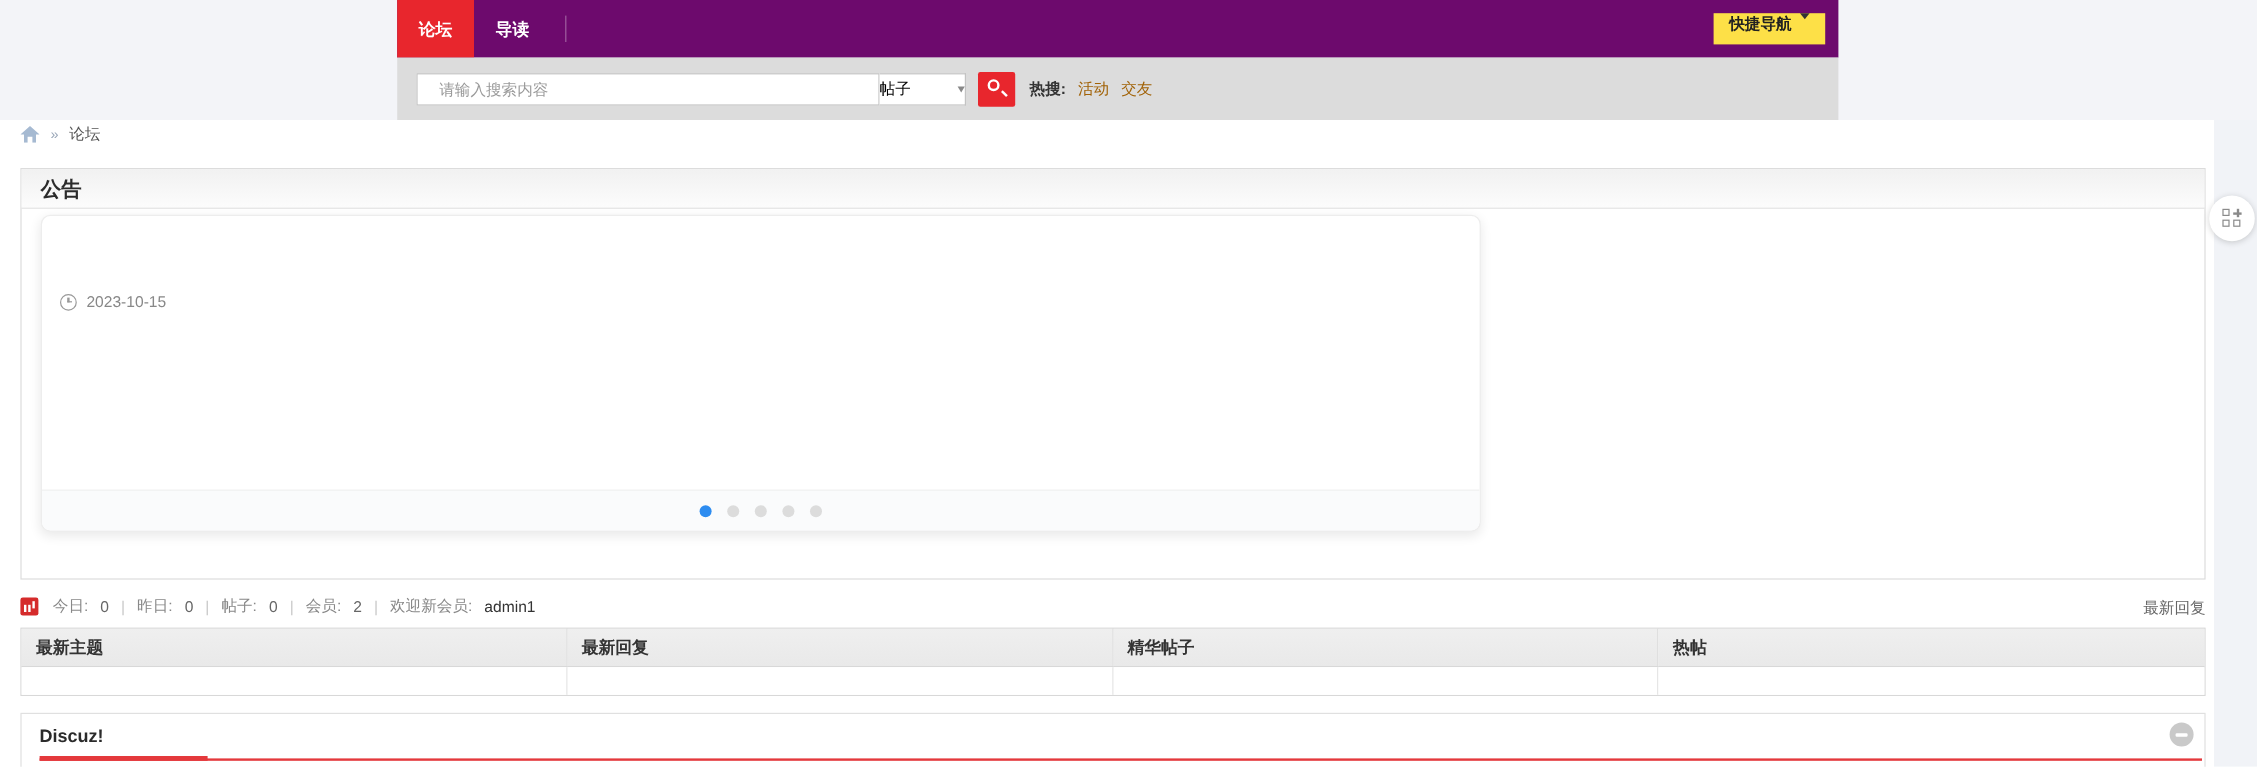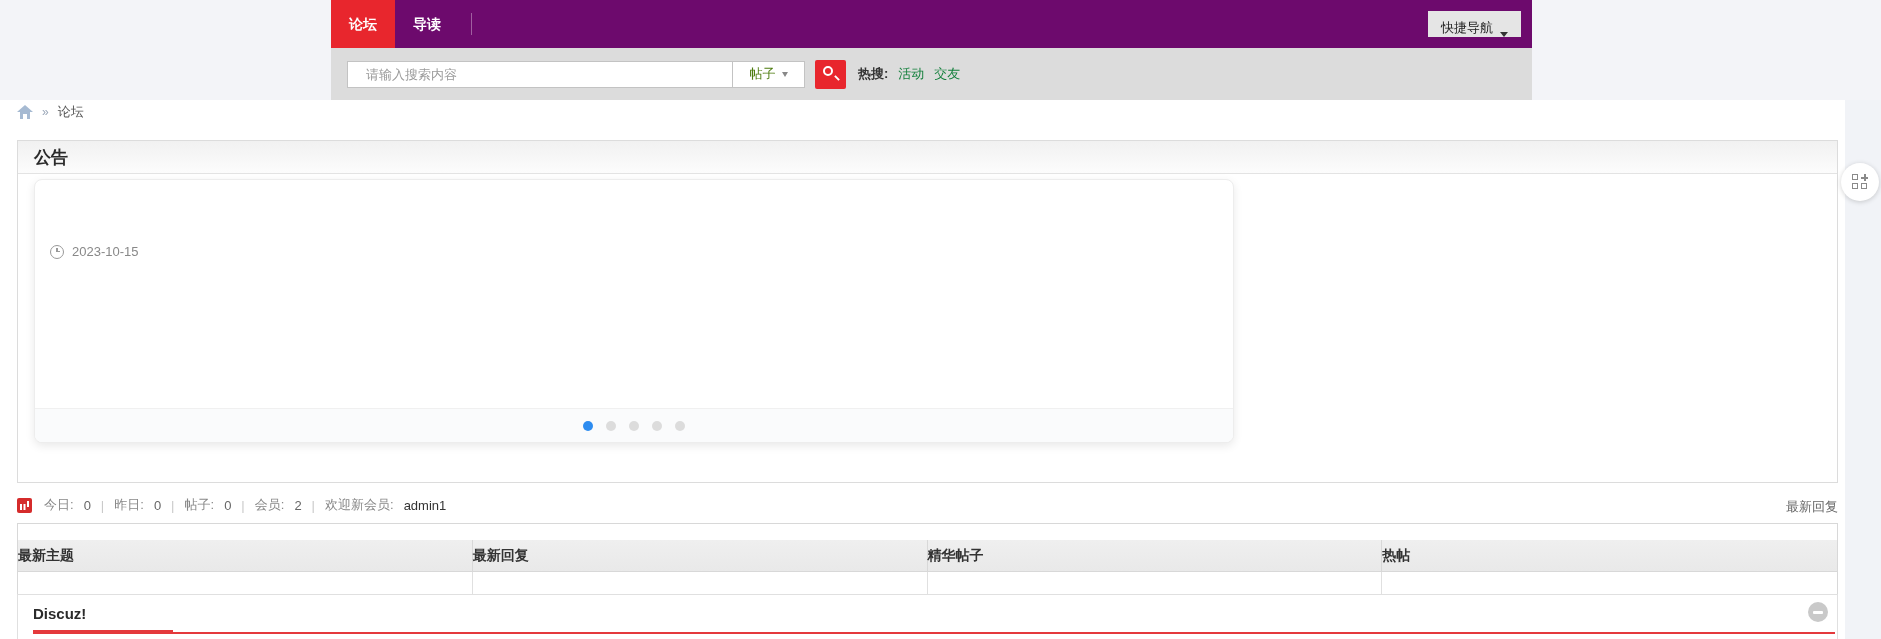--- a/index.html
+++ b/index.html
@@ -10,35 +10,35 @@
   }
   
   .top-band { position:absolute; left:0; top:0; width:1881px; height:100px; background:#f3f4f8; }
   .right-band { position:absolute; left:1845px; top:100px; width:36px; height:539px; background:#f1f3f7; }
 
   
   .navbar { position:absolute; left:331px; top:0; width:1201px; height:48px; background:#6d0a6d; display:flex; align-items:center; }
   .nav-tab { height:48px; line-height:48px; padding:0 18px; color:#fff; font-size:14px; font-weight:bold; cursor:pointer; }
   .nav-tab.active { background:#e8262d; }
   .nav-sep { width:1px; height:22px; background:rgba(255,255,255,.35); margin-left:12px; }
-  .quick-nav { margin-left:auto; margin-right:11px; height:26px; background:#e5e5e5; display:flex; align-items:flex-end; gap:7px; padding:0 13px; font-size:13px; font-weight:normal; color:#222; cursor:pointer; }
+  .quick-nav { margin-left:auto; margin-right:11px; height:26px; background:#fde047; display:flex; align-items:flex-start; gap:7px; padding:0 13px; font-size:13px; font-weight:bold; color:#222; cursor:pointer; }
   .caret-down { width:0; height:0; border-left:4px solid transparent; border-right:4px solid transparent; border-top:5px solid #333; }
 
   
   .search-section { position:absolute; left:331px; top:48px; width:1201px; height:52px; background:#dcdcdc; display:flex; align-items:center; padding-left:16px; }
   .search-input { width:386px; height:27px; border:1px solid #c3c3c3; background:#fff; font-size:13px; padding:0 18px; color:#333; outline:none; font-family:inherit; }
   .search-input::placeholder { color:#9a9a9a; }
-  .search-type { width:72px; height:27px; background:#fff; border:1px solid #c3c3c3; border-left:0; display:flex; align-items:center; justify-content:center; gap:6px; font-size:13px; color:#4d7c0f; cursor:pointer; }
+  .search-type { width:72px; height:27px; background:#fff; border:1px solid #c3c3c3; border-left:0; display:flex; align-items:center; justify-content:space-between; gap:6px; font-size:13px; color:#000000; cursor:pointer; }
   .search-type .caret-down { border-top-color:#888; border-left-width:3px; border-right-width:3px; }
   .search-btn { width:31px; height:29px; margin-left:10px; background:#e8262d; border:none; border-radius:2px; position:relative; cursor:pointer; }
   .mag { position:absolute; left:8px; top:6px; width:10px; height:10px; border:2px solid #fff; border-radius:50%; }
   .mag::after { content:""; position:absolute; left:9px; top:9px; width:6px; height:2px; background:#fff; transform:rotate(45deg); }
   .hot { display:flex; align-items:center; gap:10px; margin-left:12px; font-size:13px; color:#333; }
   .hot-label { font-weight:bold; }
-  .hot a { color:#15803d; text-decoration:none; cursor:pointer; }
+  .hot a { color:#a16207; text-decoration:none; cursor:pointer; }
 
   
   .breadcrumb { position:absolute; left:17px; top:103px; display:flex; align-items:center; gap:9px; font-size:13px; color:#666; }
   .crumb-sep { color:#9aa7b8; font-size:12px; }
   .crumb-link { color:#555; cursor:pointer; }
 
   
   .panel { position:absolute; left:17px; width:1821px; background:#fff; border:1px solid #dcdcdc; }
   .panel-announce { top:140px; height:343px;text-align:center; }
   .panel-header { height:33px; background:linear-gradient(#f1f1f1,#fcfcfc); border-bottom:1px solid #e3e3e3; display:flex; align-items:center; padding-left:16px; font-size:17px; font-weight:bold; color:#2b2b2b; }
@@ -59,21 +59,21 @@
   .stats-icon { width:15px; height:15px; background:#d52b2b; border-radius:2px; position:relative; margin-right:2px; }
   .stats-icon::before { content:""; position:absolute; left:3px; bottom:3px; width:2px; height:6px; background:#fff; box-shadow:3.5px 0 0 #fff, 7px -3px 0 #fff; }
   .stat-sep { color:#c9c9c9; }
   .stat-val { color:#666; }
   .stat-val.user { color:#333; }
   .latest-reply { position:absolute; right:43px; top:498px; font-size:13px; color:#666; cursor:pointer; }
 
   
   .forum-table { position:absolute; left:17px; top:523px; width:1821px; border:1px solid #d8d8d8; }
   .tbl-row { display:grid; grid-template-columns:1fr 1fr 1fr 1fr; }
-  .tbl-head { height:32px; background:linear-gradient(#efefef,#e9e9e9); display:flex; align-items:center; padding-left:0; font-size:14px; font-weight:bold; color:#333; border-right:1px solid #d8d8d8; border-bottom:1px solid #d8d8d8;margin-top:16px; }
+  .tbl-head { height:32px; background:linear-gradient(#efefef,#e9e9e9); display:flex; align-items:center; padding-left:12px; font-size:14px; font-weight:bold; color:#333; border-right:1px solid #d8d8d8; border-bottom:1px solid #d8d8d8; }
   .tbl-head:last-child { border-right:0; }
   .tbl-cell { height:23px; background:#fff; border-right:1px solid #e0e0e0; }
   .tbl-cell:last-child { border-right:0; }
 
   
   .panel-discuz { top:594px; height:60px; border-color:#e0e0e0; }
   .discuz-title { margin:10px 0 0 15px; font-size:15px; font-weight:bold; color:#2b2b2b; }
   .discuz-underline { position:absolute; left:15px; right:2px; top:34px; height:5px; border-bottom:2px solid #e4393c; }
   .underline-thick { position:absolute; left:0; top:1px; width:140px; height:4px; background:#e4393c; }
   .collapse-btn { position:absolute; right:9px; top:7px; width:20px; height:20px; border-radius:50%; background:#c9c9c9; cursor:pointer; }

